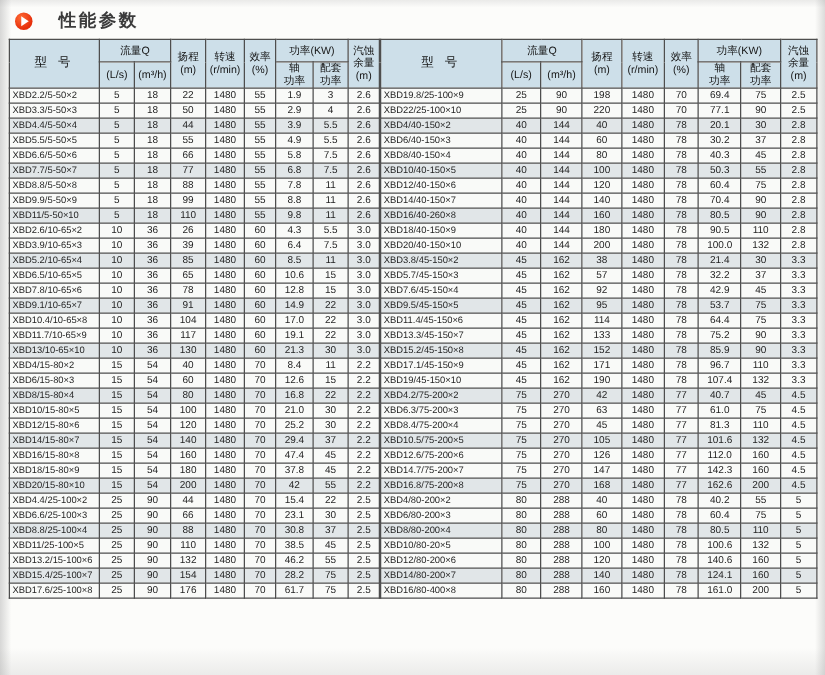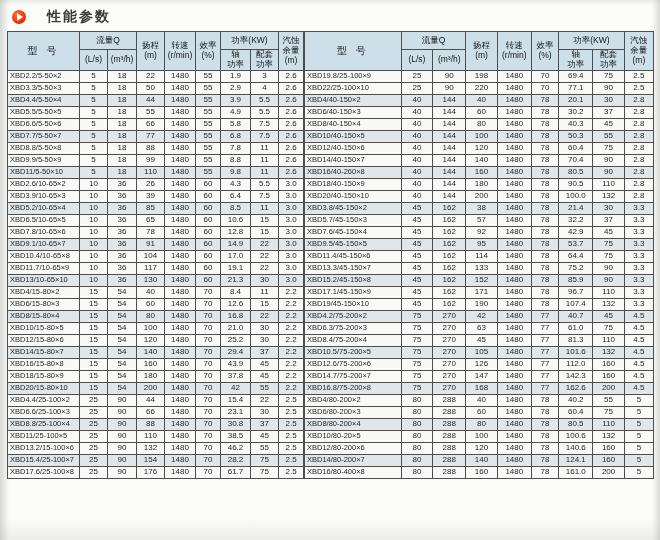--- a/index.html
+++ b/index.html
@@ -372,21 +372,21 @@
           <td>37</td>
           <td>2.2</td>
         </tr>
         <tr>
           <td class="model">XBD16/15-80×8</td>
           <td>15</td>
           <td>54</td>
           <td>160</td>
           <td>1480</td>
           <td>70</td>
-          <td>43.9</td>
+          <td>47.4</td>
           <td>45</td>
           <td>2.2</td>
         </tr>
         <tr>
           <td class="model">XBD18/15-80×9</td>
           <td>15</td>
           <td>54</td>
           <td>180</td>
           <td>1480</td>
           <td>70</td>

